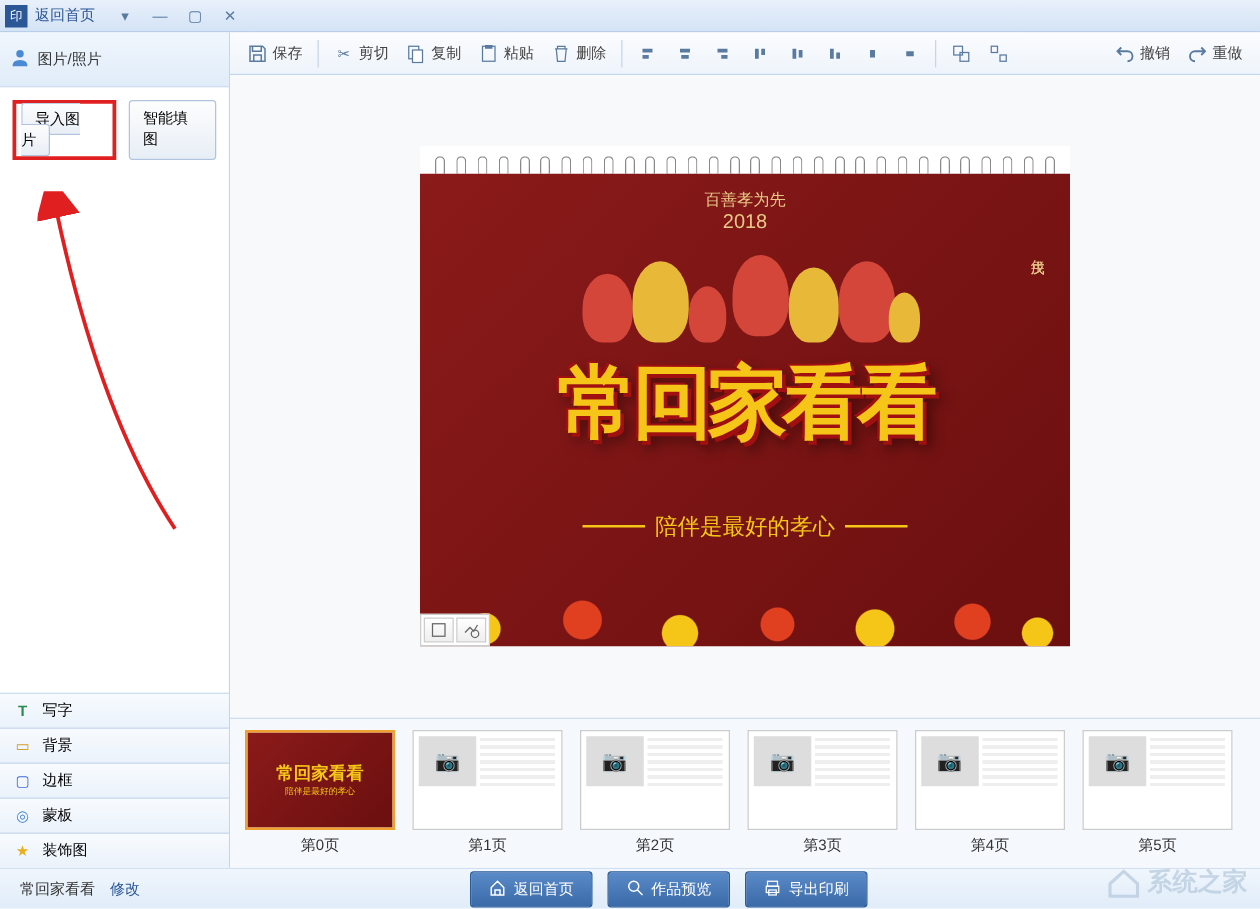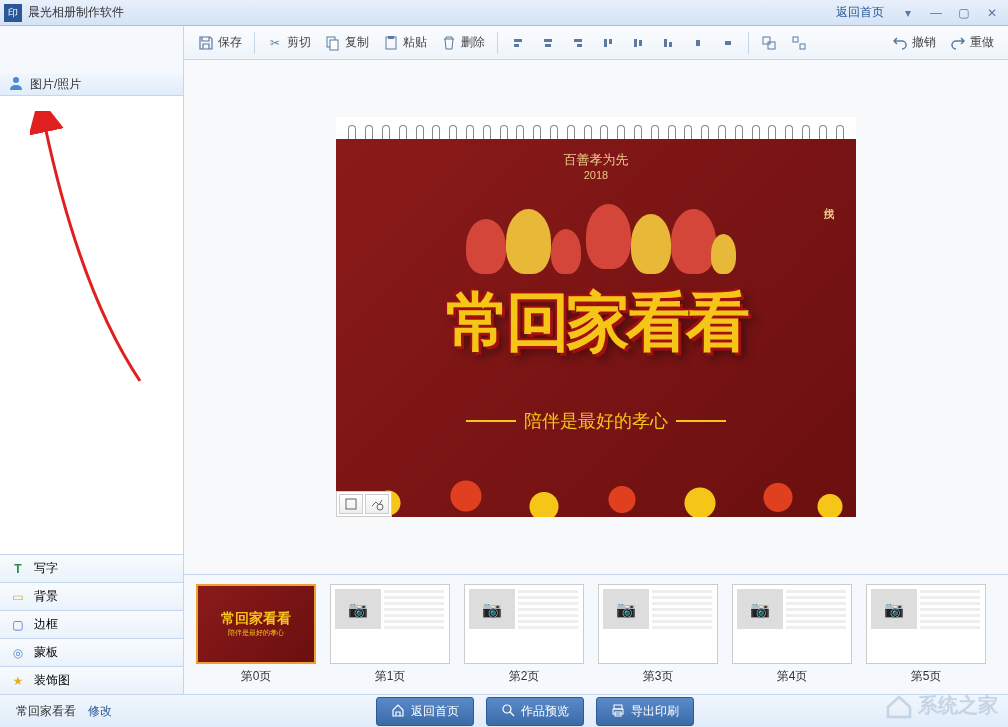--- a/index.html
+++ b/index.html
@@ -11,21 +11,21 @@
     .titlebar-title { flex: 1; color: #333; }
     .titlebar-right { display: flex; align-items: center; gap: 4px; }
     .back-home-link { color: #2b5797; cursor: pointer; margin-right: 8px; }
     .win-btn { width: 24px; height: 18px; display: flex; align-items: center; justify-content: center; cursor: pointer; color: #5a7aa0; }
     
     
     .main { display: flex; height: 668px; }
     
     
     .sidebar { width: 184px; border-right: 1px solid #c5d5eb; display: flex; flex-direction: column; background: #f5f9fe; }
-    .sidebar-section-header { height: 22px; background: linear-gradient(#f0f6fd, #e0ecf9); border-bottom: 1px solid #c5d5eb; display: flex; align-items: center; padding: 0 8px; gap: 6px; color: #333; margin-top: 48px; }
+    .sidebar-section-header { height: 44px; background: linear-gradient(#f0f6fd, #e0ecf9); border-bottom: 1px solid #c5d5eb; display: flex; align-items: center; padding: 0 8px; gap: 6px; color: #333; }
     .sidebar-top { padding: 10px; display: flex; gap: 10px; background: #fff; }
     .sidebar-btn { padding: 5px 10px; border: 1px solid #b0c4de; border-radius: 3px; background: linear-gradient(#fdfdfd, #e8eef6); cursor: pointer; }
     .import-highlight { border: 3px solid #e02020; padding: 4px; display: inline-block; }
     .sidebar-content { flex: 1; background: #fff; position: relative; }
     .arrow-annotation { position: absolute; top: 15px; left: 30px; width: 140px; height: 280px; }
     .sidebar-bottom-check { padding: 6px 10px; border-top: 1px solid #c5d5eb; background: #fff; display: flex; align-items: center; gap: 6px; }
     .sidebar-bottom-check input { margin: 0; }
     .accordion-item { height: 28px; border-top: 1px solid #c5d5eb; display: flex; align-items: center; padding: 0 10px; gap: 8px; cursor: pointer; background: linear-gradient(#f8fbfe, #eaf2fb); }
     .accordion-item .icon { width: 16px; height: 16px; display: flex; align-items: center; justify-content: center; }
     
@@ -39,21 +39,21 @@
     .tool-icon { width: 16px; height: 16px; display: flex; align-items: center; justify-content: center; color: #5a7aa0; }
     .toolbar-spacer { flex: 1; }
     
     
     .canvas-area { flex: 1; background: #f8f9fa; display: flex; align-items: center; justify-content: center; position: relative; }
     .calendar-preview { width: 520px; height: 400px; position: relative; }
     .spiral-binding { height: 22px; background: #fff; display: flex; justify-content: space-around; align-items: flex-end; padding: 0 8px; }
     .spiral-ring { width: 8px; height: 14px; border: 1.5px solid #888; border-radius: 4px 4px 0 0; border-bottom: none; }
     .calendar-page { height: 378px; background: linear-gradient(135deg, #8b1a1a, #6b0f0f); position: relative; overflow: hidden; }
     .cal-top-text { text-align: center; color: #e8c888; padding-top: 12px; font-size: 13px; font-family: "KaiTi", serif; }
-    .cal-year { text-align: center; color: #e8c888; font-size: 11px; }
+    .cal-year { text-align: center; color: #e8c888; font-size: 16px; }
     .cal-year-badge { position: absolute; right: 20px; top: 60px; width: 24px; color: #e8c888; font-size: 11px; writing-mode: vertical-rl; }
     .cal-family { position: absolute; top: 60px; left: 50%; transform: translateX(-50%); width: 280px; height: 100px; }
     .person { position: absolute; border-radius: 50% 50% 40% 40%; }
     .cal-main-text { position: absolute; top: 140px; left: 50%; transform: translateX(-50%); font-size: 64px; font-weight: bold; color: #f5c518; text-shadow: 3px 3px 0 #a01010, -2px -2px 0 #a01010, 6px 6px 10px rgba(0,0,0,0.5); font-family: "STXingkai", "KaiTi", serif; white-space: nowrap; letter-spacing: -4px; }
     .cal-sub-text { position: absolute; top: 270px; left: 50%; transform: translateX(-50%); color: #f5c518; font-size: 18px; font-family: "KaiTi", serif; display: flex; align-items: center; gap: 8px; white-space: nowrap; }
     .cal-sub-text .line { width: 50px; height: 2px; background: #f5c518; }
     .cal-flowers { position: absolute; bottom: 0; left: 0; right: 0; height: 70px; background: radial-gradient(circle at 10% 80%, #f5c518 12px, transparent 13px), radial-gradient(circle at 25% 70%, #e04020 15px, transparent 16px), radial-gradient(circle at 40% 85%, #f5c518 14px, transparent 15px), radial-gradient(circle at 55% 75%, #e04020 13px, transparent 14px), radial-gradient(circle at 70% 80%, #f5c518 15px, transparent 16px), radial-gradient(circle at 85% 72%, #e04020 14px, transparent 15px), radial-gradient(circle at 95% 85%, #f5c518 12px, transparent 13px); }
     .canvas-controls { position: absolute; bottom: 0; left: 0; display: flex; gap: 2px; background: #fff; padding: 2px; border: 1px solid #ccc; }
     .canvas-ctrl-btn { width: 24px; height: 20px; border: 1px solid #ccc; background: linear-gradient(#fff, #eee); display: flex; align-items: center; justify-content: center; cursor: pointer; }
     
@@ -77,41 +77,46 @@
     .bottombar-spacer-left { width: 240px; }
     .action-btn { padding: 5px 14px; background: linear-gradient(#5a8ac8, #3a6aa8); color: #fff; border-radius: 3px; cursor: pointer; display: flex; align-items: center; gap: 6px; border: 1px solid #2a5a98; }
     .bottombar-spacer { flex: 1; }
     .watermark { position: absolute; right: 10px; bottom: 8px; color: rgba(180,200,220,0.7); font-size: 20px; font-weight: bold; display: flex; align-items: center; gap: 4px; pointer-events: none; }
   </style>
 </head>
 <body>
 
 <div class="titlebar">
   <div class="titlebar-icon">印</div>
-  <div class="titlebar-title">晨光相册制作软件</div>
   <div class="titlebar-right">
     <span class="back-home-link">返回首页</span>
     <div class="win-btn">▾</div>
     <div class="win-btn">—</div>
     <div class="win-btn">▢</div>
     <div class="win-btn">✕</div>
   </div>
 </div>
 
 <div class="main">
 
   <div class="sidebar">
     <div class="sidebar-section-header">
       <span>
         <svg width="16" height="16" viewBox="0 0 16 16">
             <circle cx="8" cy="5" r="3" fill="#4a8ad4"></circle>
             <path d="M2 15 Q2 10 8 10 Q14 10 14 15 Z" fill="#4a8ad4"></path>
           </svg>
       </span>
       <span>图片/照片</span>
+    </div>
+    <div class="sidebar-top">
+      <span class="import-highlight">
+        <span class="sidebar-btn">导入图片</span>
+      </span>
+      <span class="sidebar-btn">智能填图</span>
     </div>
     <div class="sidebar-content">
       <svg class="arrow-annotation" viewBox="0 0 140 280">
         <defs>
             <marker id="ah" markerWidth="12" markerHeight="12" refX="2" refY="6" orient="auto">
               <path d="M0,0 L12,6 L0,12 Z" fill="#e02020"></path>
             </marker>
           </defs>
         <path d="M 110 270 Q 50 180 15 15" stroke="#e02020" stroke-width="3" fill="none" marker-end="url(#ah)"></path>
       </svg>

